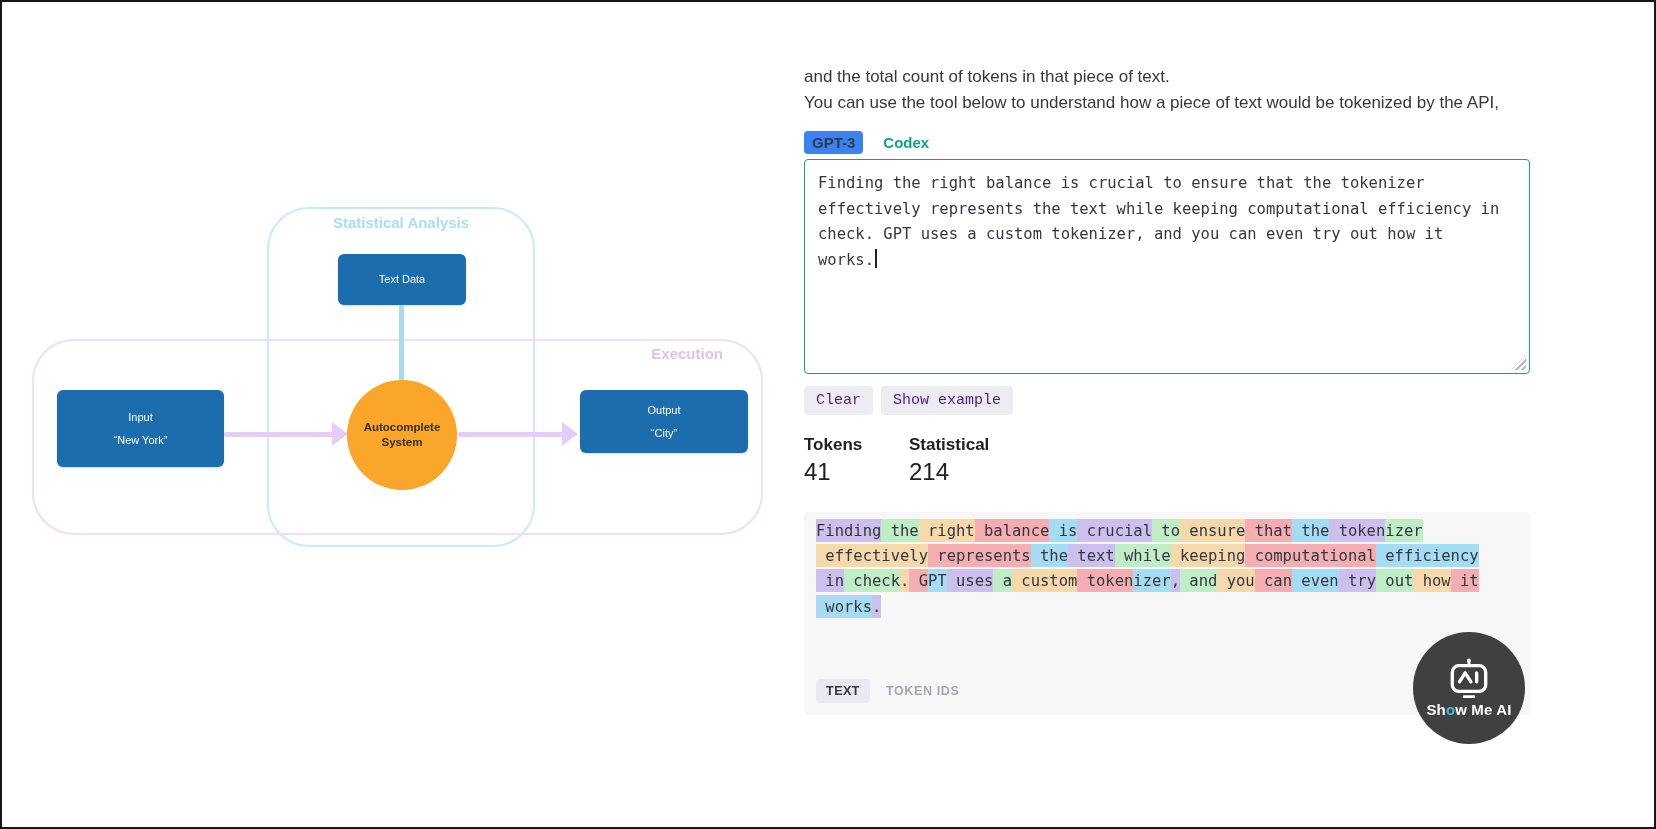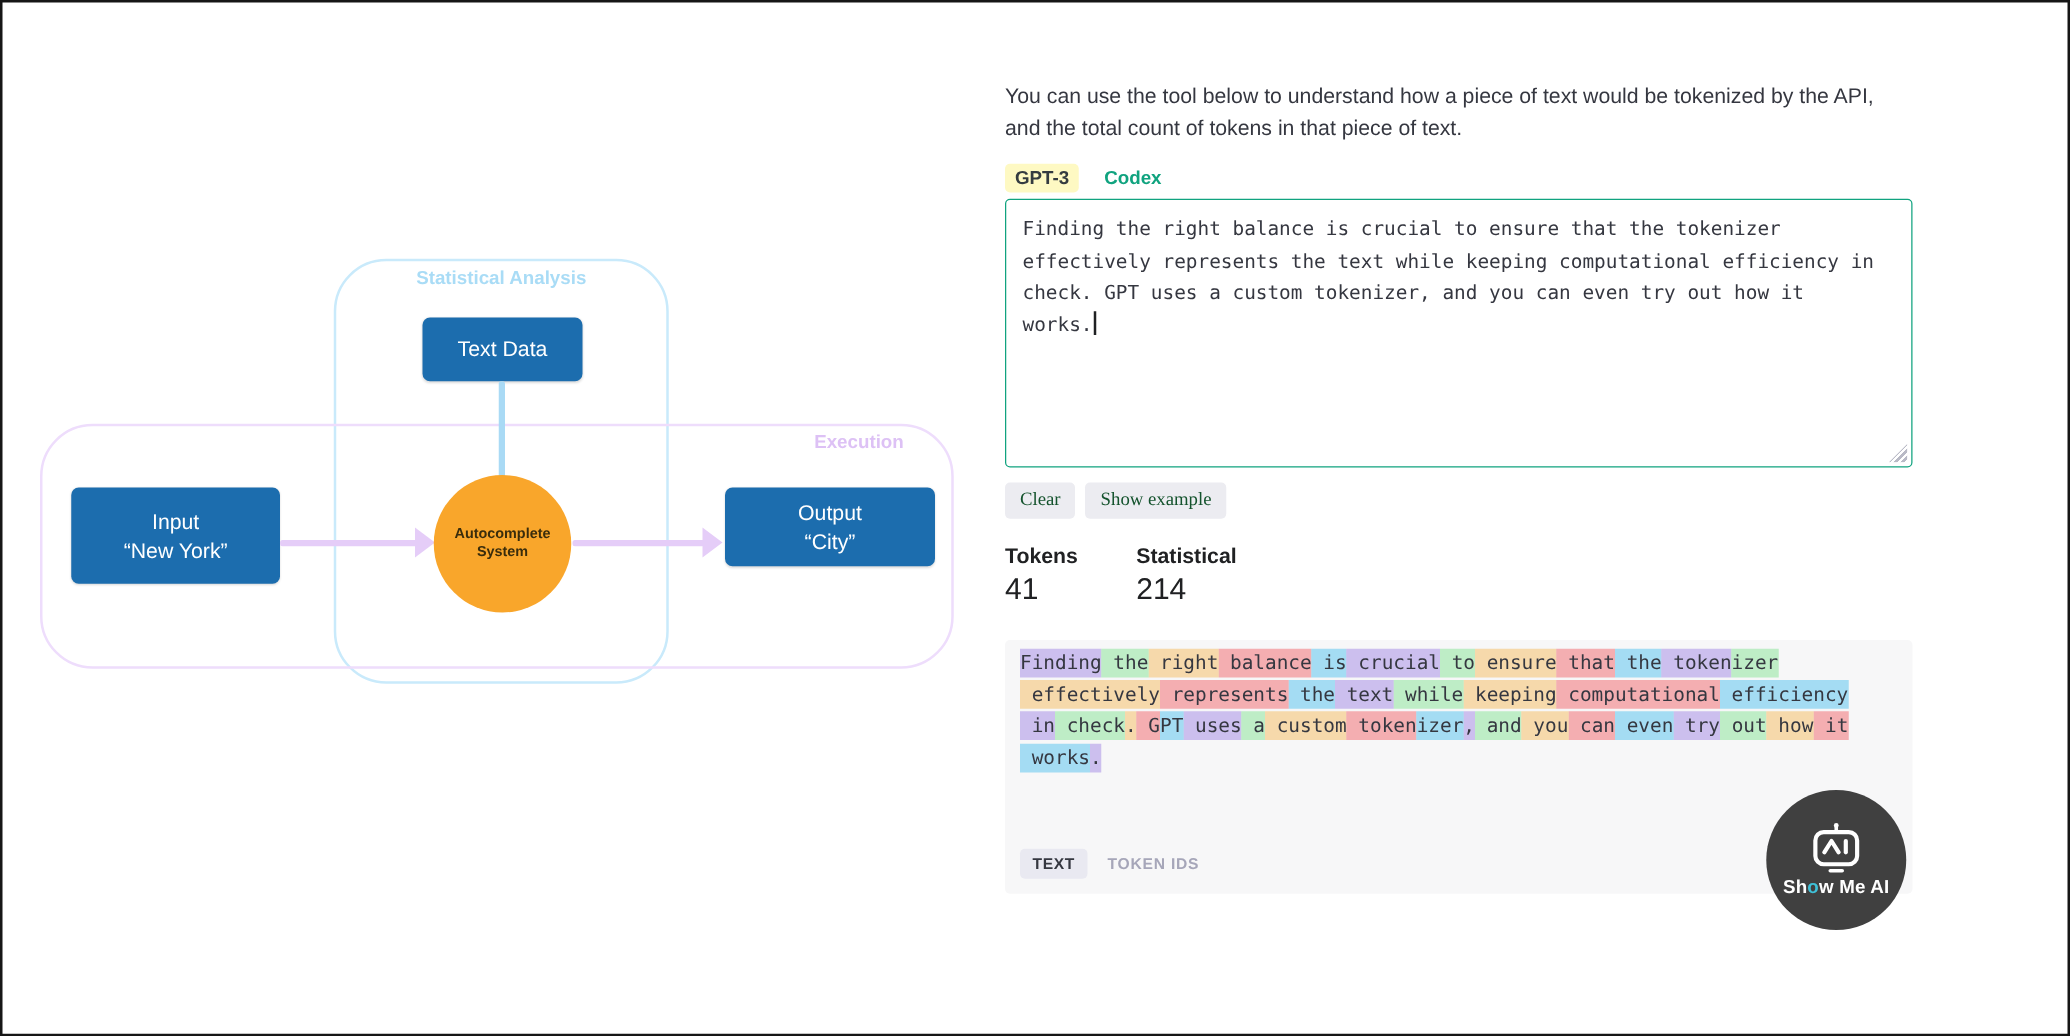--- a/index.html
+++ b/index.html
@@ -15,21 +15,21 @@
   .grp { position:absolute; border-radius:42px; background:transparent; }
   .grp-stat { left:265px; top:205px; width:268px; height:340px; border:2px solid var(--stat-border); }
   .grp-stat-label { position:absolute; top:5px; left:0; right:0; text-align:center;
     color:var(--stat-label); font-size:15px; font-weight:600; }
   .grp-exec { left:30px; top:337px; width:731px; height:196px; border:2px solid var(--exec-border); }
   .grp-exec-label { position:absolute; top:4px; right:38px; color:var(--exec-label);
     font-size:15px; font-weight:600; }
 
   .dnode { position:absolute; background:var(--node-blue); color:#ffffff; border-radius:6px;
     display:flex; flex-direction:column; align-items:center; justify-content:center;
-    font-size:17px; line-height:23px; box-shadow:0 1px 2px rgba(0,0,0,.15); }
+    font-size:11px; line-height:23px; box-shadow:0 1px 2px rgba(0,0,0,.15); }
   .node-textdata { left:336px; top:252px; width:128px; height:51px; }
   .node-input  { left:55px;  top:388px; width:167px; height:77px; }
   .node-output { left:578px; top:388px; width:168px; height:63px; }
 
   .sys-circle { position:absolute; left:345px; top:378px; width:110px; height:110px;
     border-radius:50%; background:var(--circle-orange); display:flex; flex-direction:column;
     align-items:center; justify-content:center; font-size:11.5px; line-height:15px;
     color:#3a2d0c; font-weight:600; }
 
   .arr-v-line { left:397px; top:303px; width:5px; height:79px; background:var(--blue-arrow); border-radius:2px; }
@@ -41,38 +41,38 @@
   .arr-h2-line { left:456px; width:106px; }
   .arr-h-head { top:420px; width:0; height:0;
     border-top:12px solid transparent; border-bottom:12px solid transparent;
     border-left:16px solid var(--purple-arrow); }
   .arr-h1-head { left:330px; }
   .arr-h2-head { left:560px; }
 
   
   .intro { left:802px; top:62px; width:732px; font-size:17px; line-height:26px; color:#353740; }
   .tabs { left:802px; top:129px; display:flex; align-items:center; gap:20px; }
-  .tab-active { background:#fef9c3; color:#343b40; font-weight:700; font-size:15px;
+  .tab-active { background:#3b82f6; color:#343b40; font-weight:700; font-size:15px;
     padding:3px 8px; border-radius:4px; cursor:pointer; }
   .tab-plain { color:#10a37f; font-weight:700; font-size:15px; cursor:pointer; }
 
   .editor { left:802px; top:157px; width:726px; height:215px; background:#fff;
     border:1.5px solid #10a37f; border-radius:4px; padding:11px 13px;
     font-family:"DejaVu Sans Mono","Liberation Mono",monospace; font-size:15.5px;
     line-height:25.5px; color:#353740; }
   .editor-line { white-space:pre; }
   .caret { display:inline-block; width:2px; height:19px; background:#202123;
     vertical-align:-3px; margin-left:1px; }
   .resize-handle { position:absolute; right:3px; bottom:3px; width:15px; height:15px;
     background:repeating-linear-gradient(-45deg, transparent 0 2px, #b9bac6 2px 4px);
     clip-path:polygon(100% 0, 100% 100%, 0 100%); cursor:nwse-resize; }
 
   .actions { left:802px; top:384px; display:flex; gap:8px; }
-  .btn { background:#ececf1; color:#14532d; border:none; border-radius:4px;
-    font-size:15px; padding:6px 12px; font-family:Liberation Serif, serif; cursor:pointer; }
+  .btn { background:#ececf1; color:#4c1d95; border:none; border-radius:4px;
+    font-size:15px; padding:6px 12px; font-family:Liberation Mono, monospace; cursor:pointer; }
 
   .stat-block { position:absolute; }
   .stats-tokens { left:802px; top:433px; }
   .stats-chars { left:907px; top:433px; }
   .stat-label { font-size:17px; font-weight:700; color:#202123; }
   .stat-value { font-size:24px; color:#202123; margin-top:3px; }
 
   .tokenbox { left:802px; top:510px; width:726px; height:203px; background:#f7f7f8;
     border-radius:4px; padding:9px 12px;
     font-family:"DejaVu Sans Mono","Liberation Mono",monospace; font-size:15.5px; color:#353740; }
@@ -132,22 +132,22 @@
     <div class="dnode node-output">
       <span>Output</span>
       <span>“City”</span>
     </div>
 
   </section>
 
   <section>
 
     <div class="abs intro" id="intro">
+        <div>and the total count of tokens in that piece of text.</div>
         <div>You can use the tool below to understand how a piece of text would be tokenized by the API,</div>
-        <div>and the total count of tokens in that piece of text.</div>
       </div>
 
     <div class="abs tabs">
       <span class="tab-active">GPT-3</span>
       <span class="tab-plain">Codex</span>
     </div>
 
     <div class="abs editor" id="editor" role="textbox">
       <div class="editor-line">Finding the right balance is crucial to ensure that the tokenizer</div>
         <div class="editor-line">effectively represents the text while keeping computational efficiency in</div>

